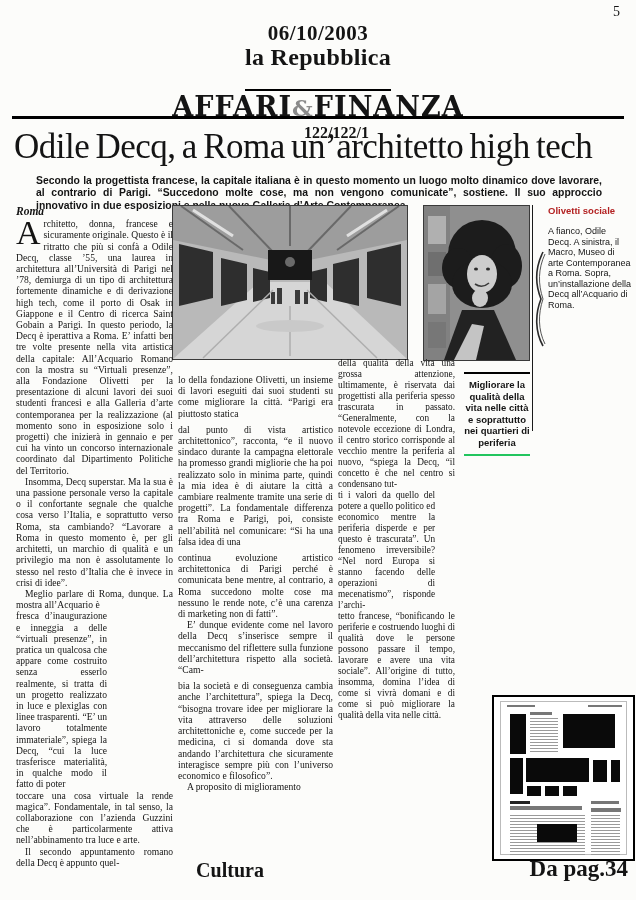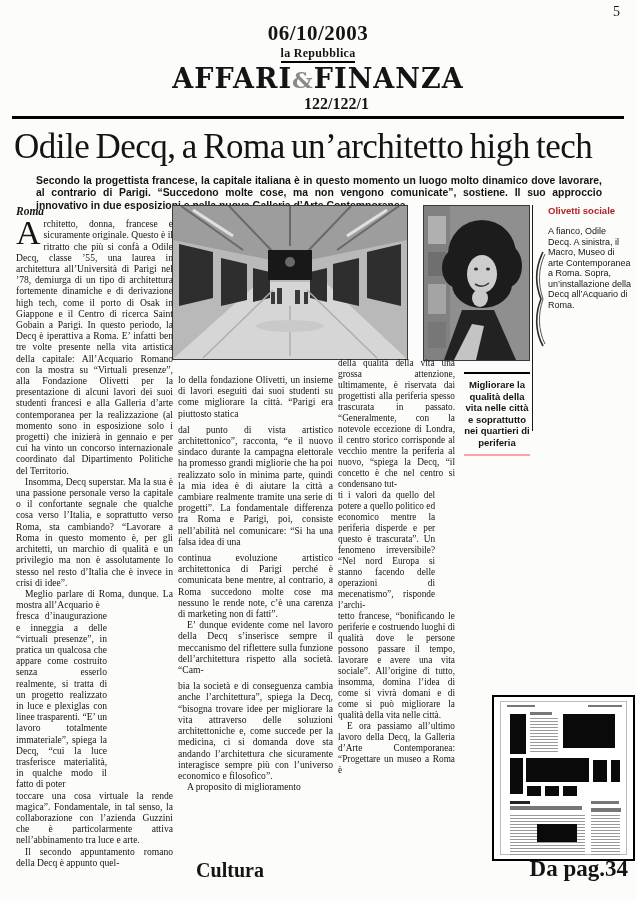--- a/index.html
+++ b/index.html
@@ -3,22 +3,22 @@
 <meta charset="utf-8">
 <style>
   html,body{margin:0;padding:0;background:#d9d9d9;}
   .sheet{position:relative;width:636px;height:900px;margin:0 auto;background:#fcfcfa;
          font-family:"Liberation Serif",serif;color:#141414;overflow:hidden;}
 
   
   .pageno{position:absolute;top:4px;right:16px;font-size:14px;}
   .masthead{position:absolute;top:22px;left:0;right:0;text-align:center;line-height:1.05;}
   .m-date{font-weight:bold;font-size:21px;letter-spacing:.5px;}
-  .m-brand{display:inline-block;font-weight:bold;font-size:12px;letter-spacing:.3px;
-           border-bottom:2px solid #000;padding-bottom:1px;margin-top:1px;}
+  .m-brand{display:inline-block;font-weight:bold;font-size:24px;letter-spacing:.3px;
+           border-bottom:2px solid #000;padding-bottom:19px;margin-top:1px;}
   .m-aff{font-family:"DejaVu Serif",serif;font-weight:bold;font-size:27px;letter-spacing:1px;margin-top:2px;}
   .m-amp{color:#8a8a8a;font-size:23px;}
   .m-code{font-weight:bold;font-size:16px;margin-top:3px;padding-left:37px;}
   .toprule{position:absolute;left:12px;right:12px;top:116px;height:3px;background:#000;}
 
   
   .headline{position:absolute;left:14px;top:129px;width:612px;font-size:35px;line-height:1;
             letter-spacing:-.5px;word-spacing:-2px;white-space:nowrap;}
   .standfirst{position:absolute;left:36px;top:175px;width:566px;
               font-family:"Liberation Sans",sans-serif;font-weight:bold;font-size:10.4px;
@@ -30,21 +30,21 @@
   .vrule{position:absolute;left:532px;top:205px;width:1px;height:226px;background:#1a1a1a;}
   .brace{position:absolute;left:533px;top:250px;width:13px;height:98px;}
 
   
   .cap{position:absolute;left:548px;top:206px;width:84px;font-family:"Liberation Sans",sans-serif;}
   .cap-kicker{font-weight:bold;font-size:9.5px;line-height:1.15;margin-bottom:9px;}
   .cap-text{font-size:9px;line-height:10.6px;}
 
   
   .pullquote{position:absolute;left:464px;top:372px;width:66px;box-sizing:border-box;
-             border-top:2px solid #000;border-bottom:2px solid #fca5a5;padding:5px 0 6px;
+             border-top:2px solid #000;border-bottom:2px solid #22c55e;padding:5px 0 6px;
              text-align:center;font-family:"Liberation Sans",sans-serif;font-weight:bold;
              font-size:9.5px;line-height:11.5px;}
 
   
   .col{position:absolute;text-align:justify;font-size:9.6px;line-height:11.2px;}
   .col p{margin:0;}
   .col p.ind{text-indent:9px;}
   .dateline{text-align:left;font-weight:bold;font-style:italic;font-size:11.5px;
             padding-right:22px;margin-bottom:1px;}
   .dropcap{float:left;font-size:34px;line-height:27px;padding:1px 3px 0 0;}
@@ -186,21 +186,20 @@
     <p class="gap5">continua evoluzione artistico architettonica di Parigi perché è comunicata bene mentre, al contrario, a Roma succedono molte cose ma nessuno le rende note, c’è una carenza di marketing non di fatti”.</p>
     <p class="ind">E’ dunque evidente come nel lavoro della Decq s’inserisce sempre il meccanismo del riflettere sulla funzione dell’architettura rispetto alla società. “Cam-</p>
     <p class="gap5">bia la società e di conseguenza cambia anche l’architettura”, spiega la Decq, “bisogna trovare idee per migliorare la vita attraverso delle soluzioni architettoniche e, come succede per la medicina, ci si domanda dove sta andando l’architettura che sicuramente interagisce sempre più con l’universo economico e filosofico”.</p>
     <p class="ind">A proposito di miglioramento</p>
   </div>
 
   <div class="col col3">
     <p>della qualità della vita una grossa attenzione, ultimamente, è riservata dai progettisti alla periferia spesso trascurata in passato. “Generalmente, con la notevole eccezione di Londra, il centro storico corrisponde al vecchio mentre la periferia al nuovo, “spiega la Decq, “il concetto è che nel centro si condensano tut-</p>
     <p class="narrow83">ti i valori da quello del potere a quello politico ed economico mentre la periferia disperde e per questo è trascurata”. Un fenomeno irreversibile? “Nel nord Europa si stanno facendo delle operazioni di mecenatismo”, risponde l’archi-</p>
     <p>tetto francese, “bonificando le periferie e costruendo luoghi di qualità dove le persone possono passare il tempo, lavorare e avere una vita sociale”. All’origine di tutto, insomma, domina l’idea di come si vivrà domani e di come si può migliorare la qualità della vita nelle città.</p>
-    <p class="ind">E ora passiamo all’ultimo lavoro della Decq, la Galleria d’Arte Contemporanea: “Progettare un museo a Roma è</p>
   </div>
 
   <div class="thumb">
     <div class="pg">
       <div class="thl" style="left:6px;top:3px;width:28px;height:2px;"></div>
       <div class="thl" style="right:4px;top:3px;width:34px;height:2px;"></div>
       <div class="tb" style="left:9px;top:12px;width:16px;height:40px;"></div>
       <div class="thl" style="left:29px;top:10px;width:22px;height:3px;"></div>
       <div class="tx" style="left:29px;top:16px;width:28px;height:34px;"></div>
       <div class="tb" style="left:62px;top:12px;width:52px;height:34px;"></div>

